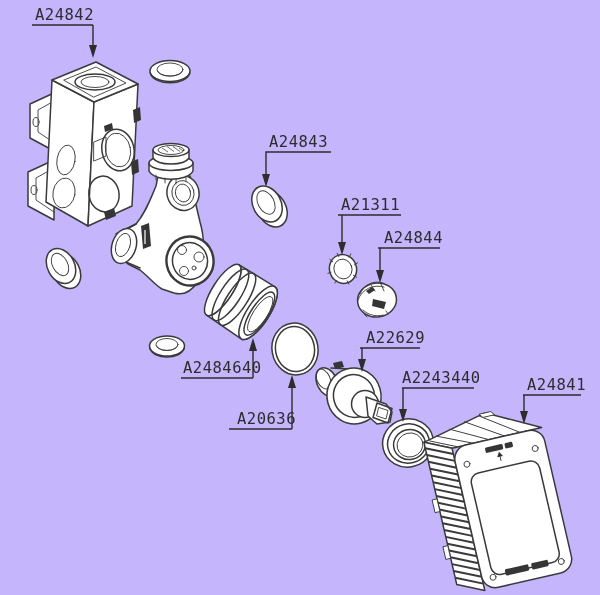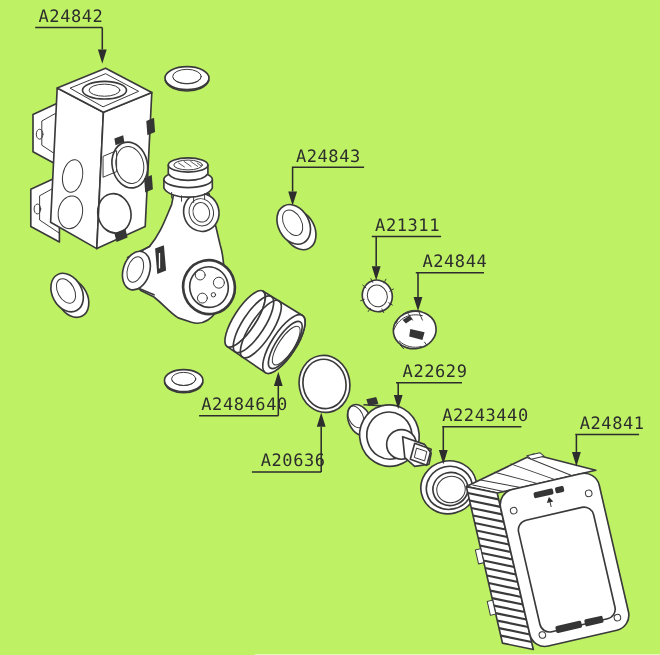--- a/index.html
+++ b/index.html
@@ -1,16 +1,16 @@
 <!DOCTYPE html>
 <html><head>
 <meta charset="utf-8">
 <style>
   html,body{margin:0;padding:0;background:#fff;}
-  .stage{position:relative;width:600px;height:595px;background:#bef264;overflow:hidden;
+  .stage{position:relative;width:600px;height:595px;background:#c4b5fd;overflow:hidden;
          font-family:"DejaVu Sans Mono", monospace;text-align:right;}
   svg{position:absolute;left:0;top:0;}
   .ln{stroke:#3a3a3a;stroke-width:1.5;fill:none;stroke-linecap:round;stroke-linejoin:round;}
   .lnw{stroke:#3a3a3a;stroke-width:1.5;fill:#ffffff;stroke-linejoin:round;}
   .thick{stroke-width:2.4;}
   .thin{stroke-width:0.9;}
   .dk{fill:#353535;stroke:none;}
   .lead{stroke:#2d2d2d;stroke-width:1.4;fill:none;}
   .arr{fill:#2d2d2d;stroke:none;}
   .part-label{font-family:"DejaVu Sans Mono", monospace;font-size:15.5px;letter-spacing:0.5px;

